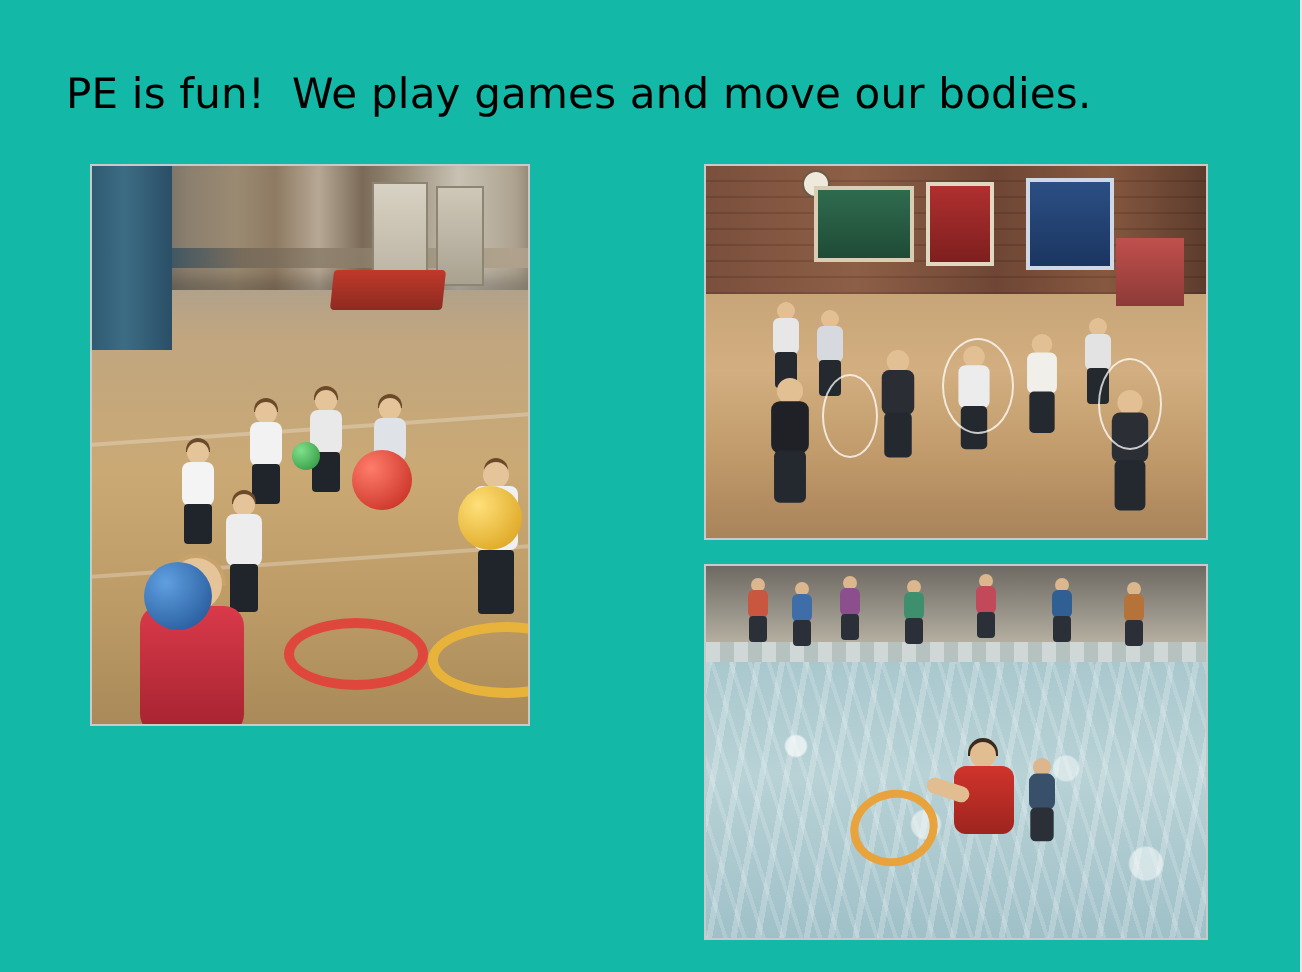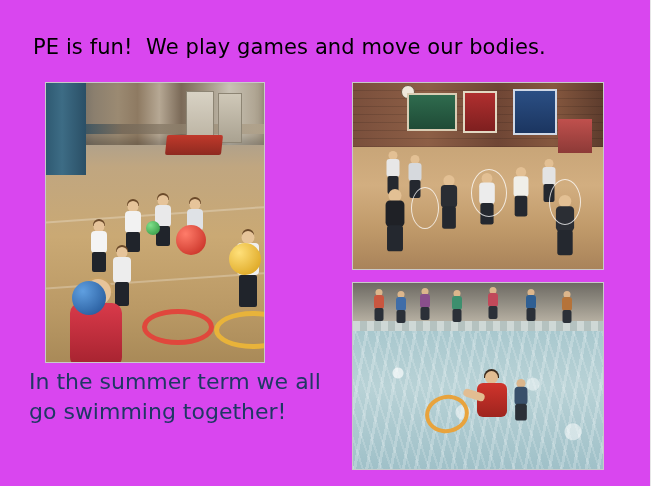--- a/index.html
+++ b/index.html
@@ -10,21 +10,21 @@
     width: 651px;
     height: 486px;
     background: #ffffff;
     font-family: "Liberation Sans", sans-serif;
     overflow: hidden;
   }
   #slide {
     position: relative;
     width: 651px;
     height: 486px;
-    background: #d946ef;
+    background: #14b8a6;
     box-sizing: border-box;
   }
   
   #slide::after {
     content: "";
     position: absolute;
     top: 0;
     right: 0;
     width: 1px;
     height: 486px;
@@ -421,16 +421,14 @@
       <div class="torso"></div>
       <div class="arm"></div>
     </div>
     <div class="kid" style="left:168px; top:96px; transform:scale(1.3);">
       <div class="head"></div>
       <div class="torso" style="background:#39506b;"></div>
       <div class="legs"></div>
     </div>
   </div>
 
-  <div class="caption">In the summer term we all
-go swimming together!</div>
 
 </div>
 
 </body></html>

